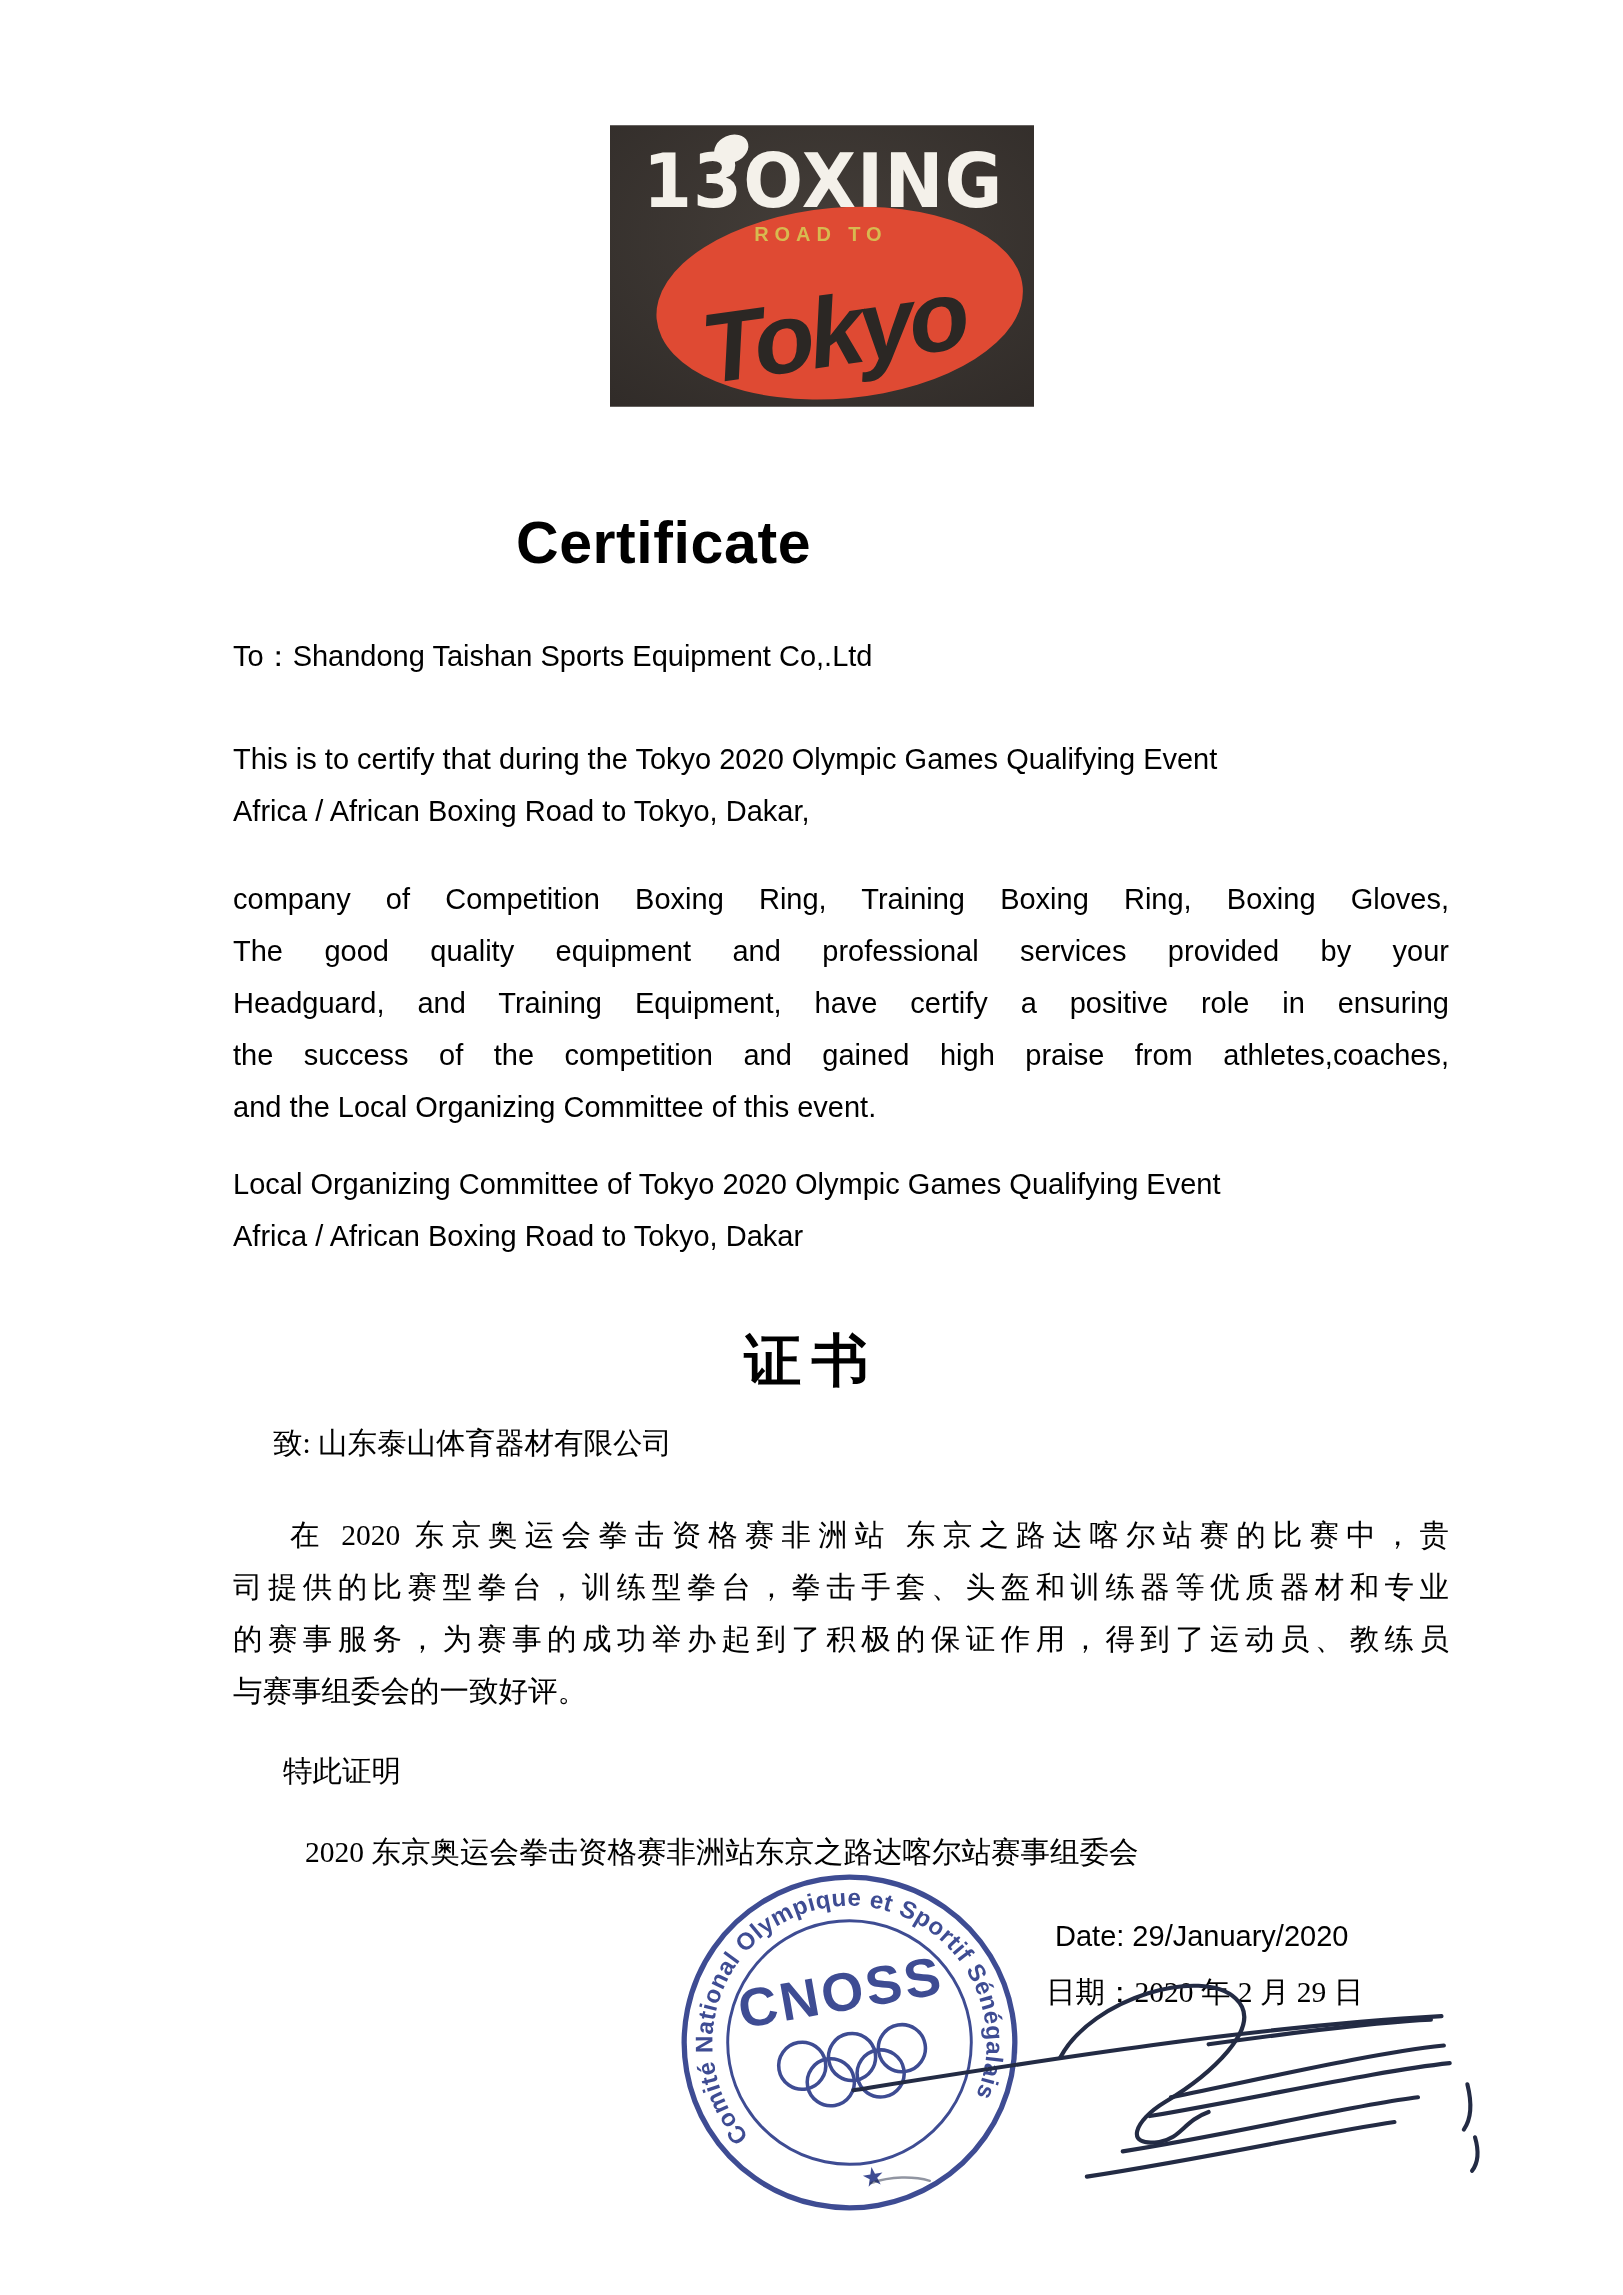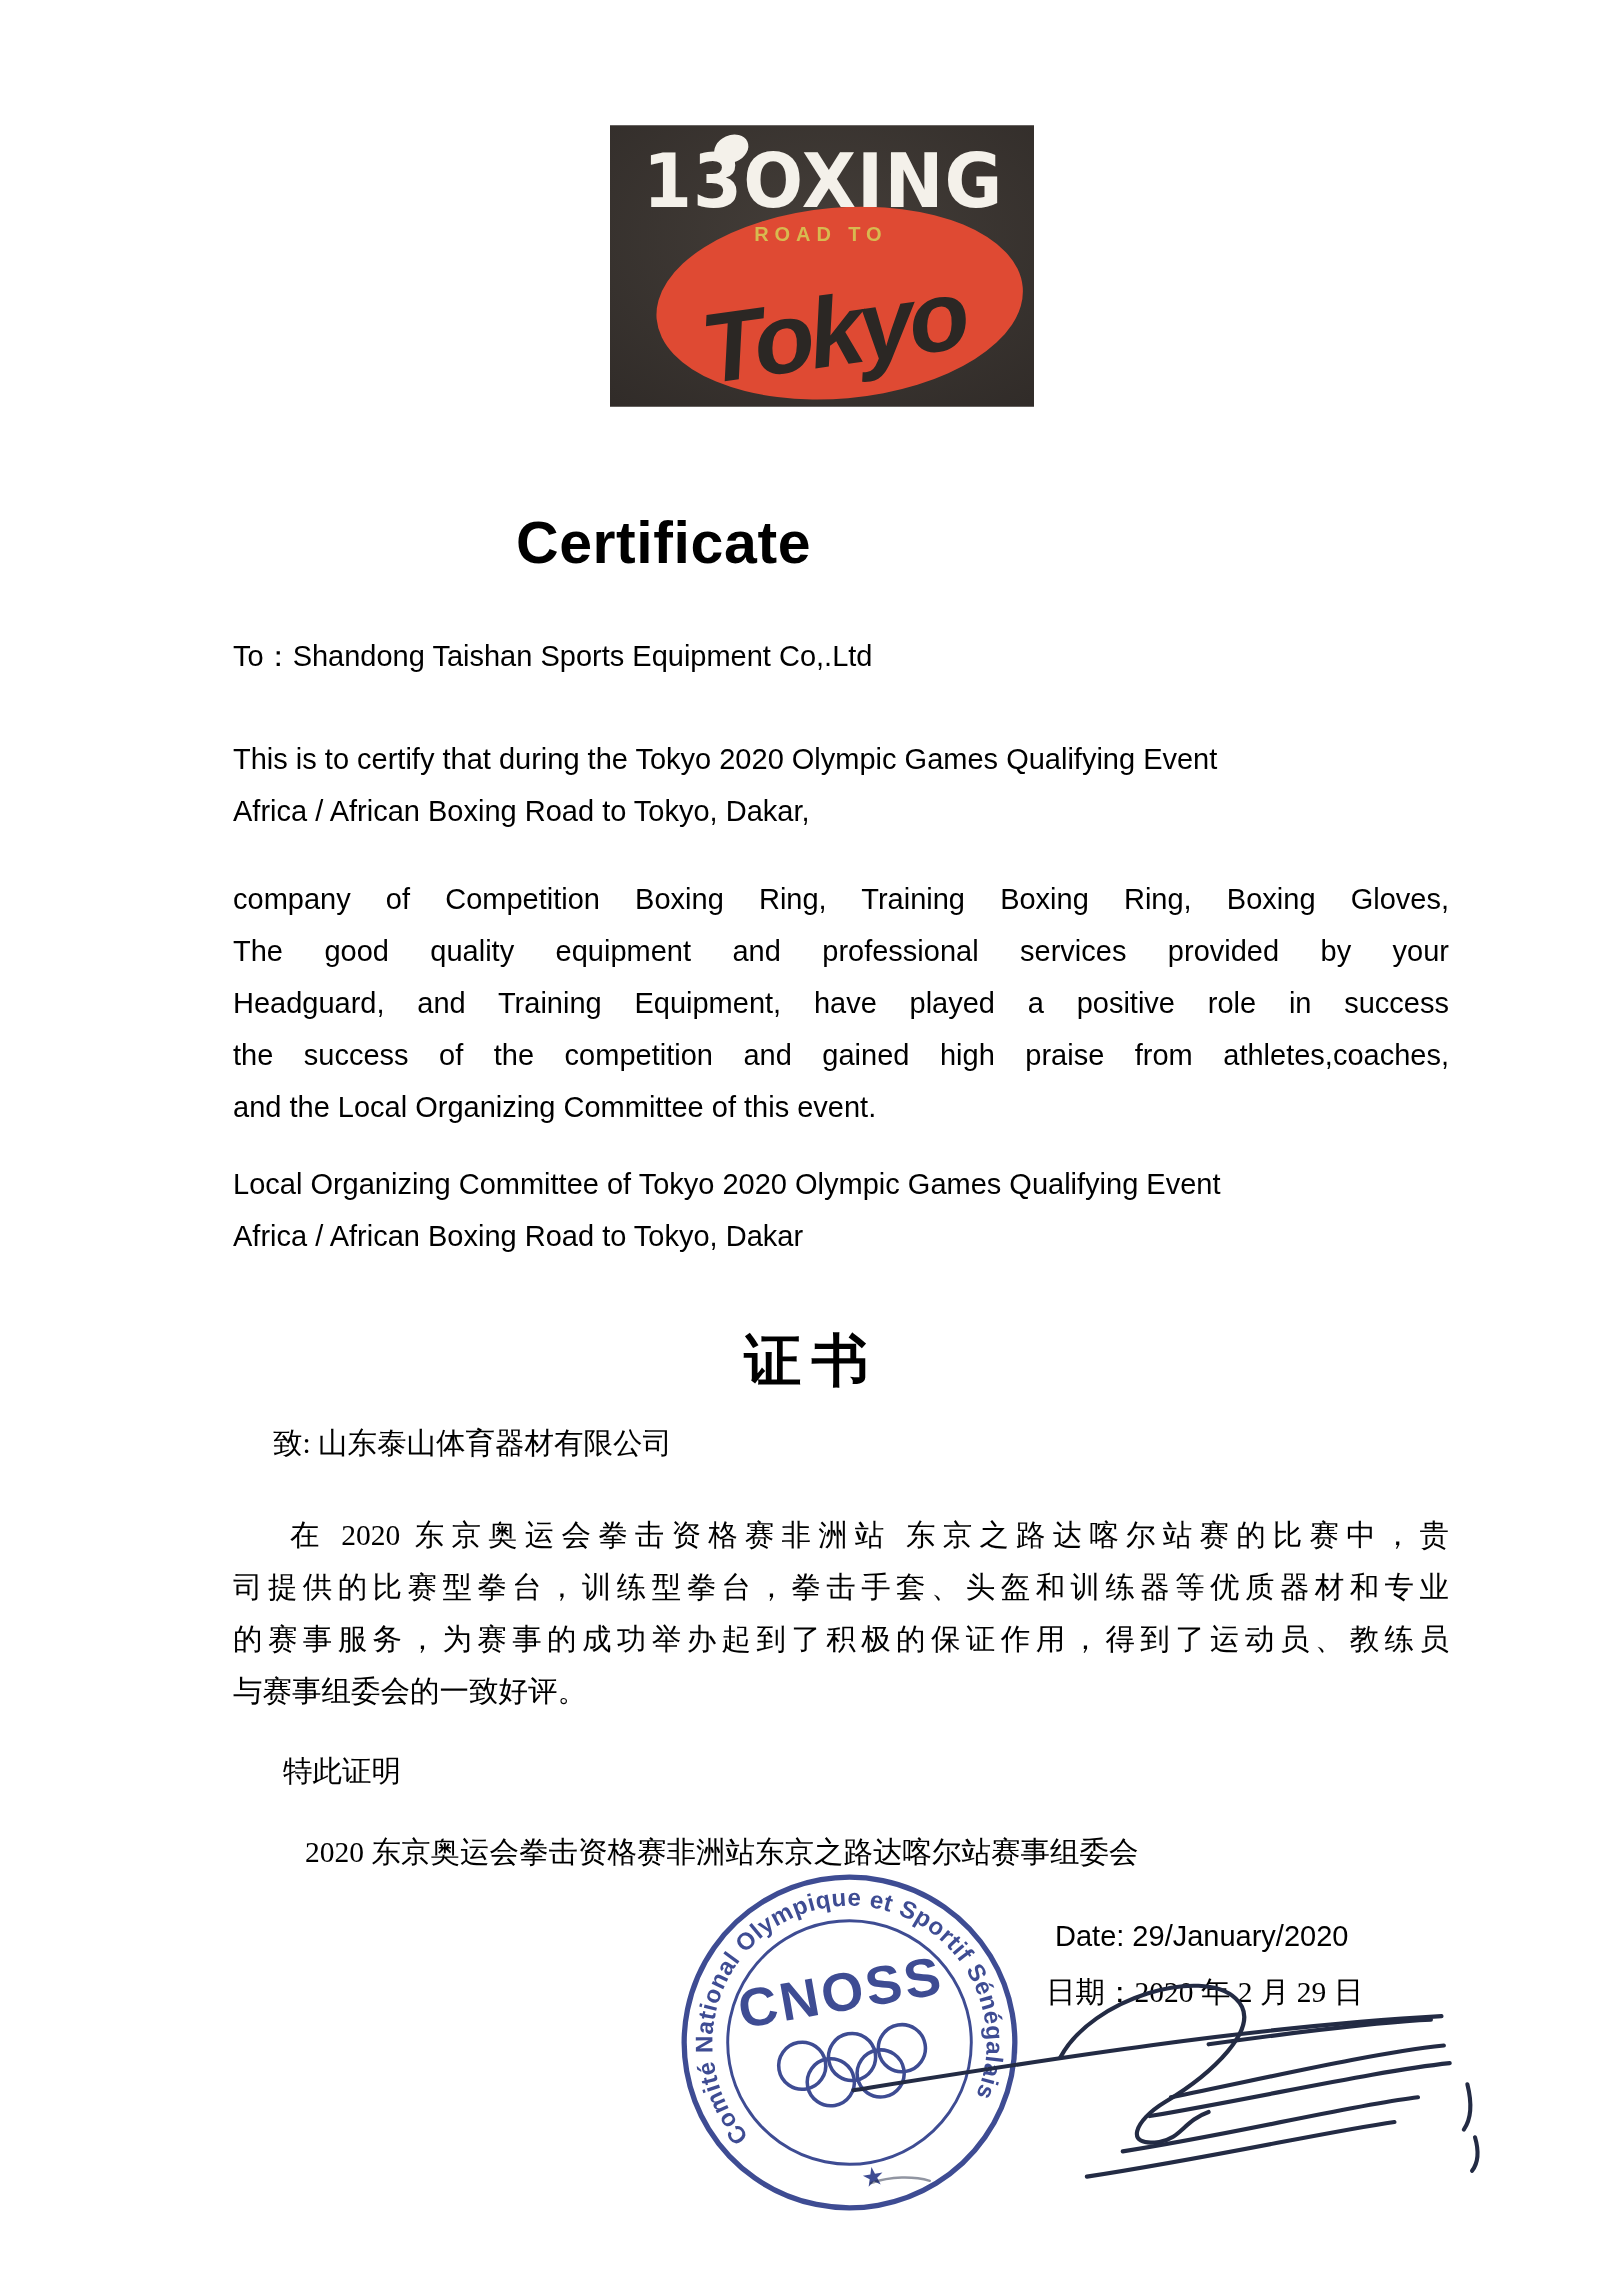--- a/index.html
+++ b/index.html
@@ -87,21 +87,21 @@
   </div>
 
   <div class="abs blk bodytext" style="top:733px;">
     <div class="line">This is to certify that during the Tokyo 2020 Olympic Games Qualifying Event</div>
     <div class="line">Africa / African Boxing Road to Tokyo, Dakar,</div>
   </div>
 
   <div class="abs blk bodytext just" style="top:873px;">
     <div class="line">company of Competition Boxing Ring, Training Boxing Ring, Boxing Gloves,</div>
     <div class="line">The good quality equipment and professional services provided by your</div>
-    <div class="line">Headguard, and Training Equipment, have played a positive role in success</div>
+    <div class="line">Headguard, and Training Equipment, have certify a positive role in ensuring</div>
     <div class="line">the success of the competition and gained high praise from athletes,coaches,</div>
     <div class="line last">and the Local Organizing Committee of this event.</div>
   </div>
 
   <div class="abs blk bodytext" style="top:1158px;">
     <div class="line">Local Organizing Committee of Tokyo 2020 Olympic Games Qualifying Event</div>
     <div class="line">Africa / African Boxing Road to Tokyo, Dakar</div>
   </div>
 
   <div class="abs title-cn">证书</div>

